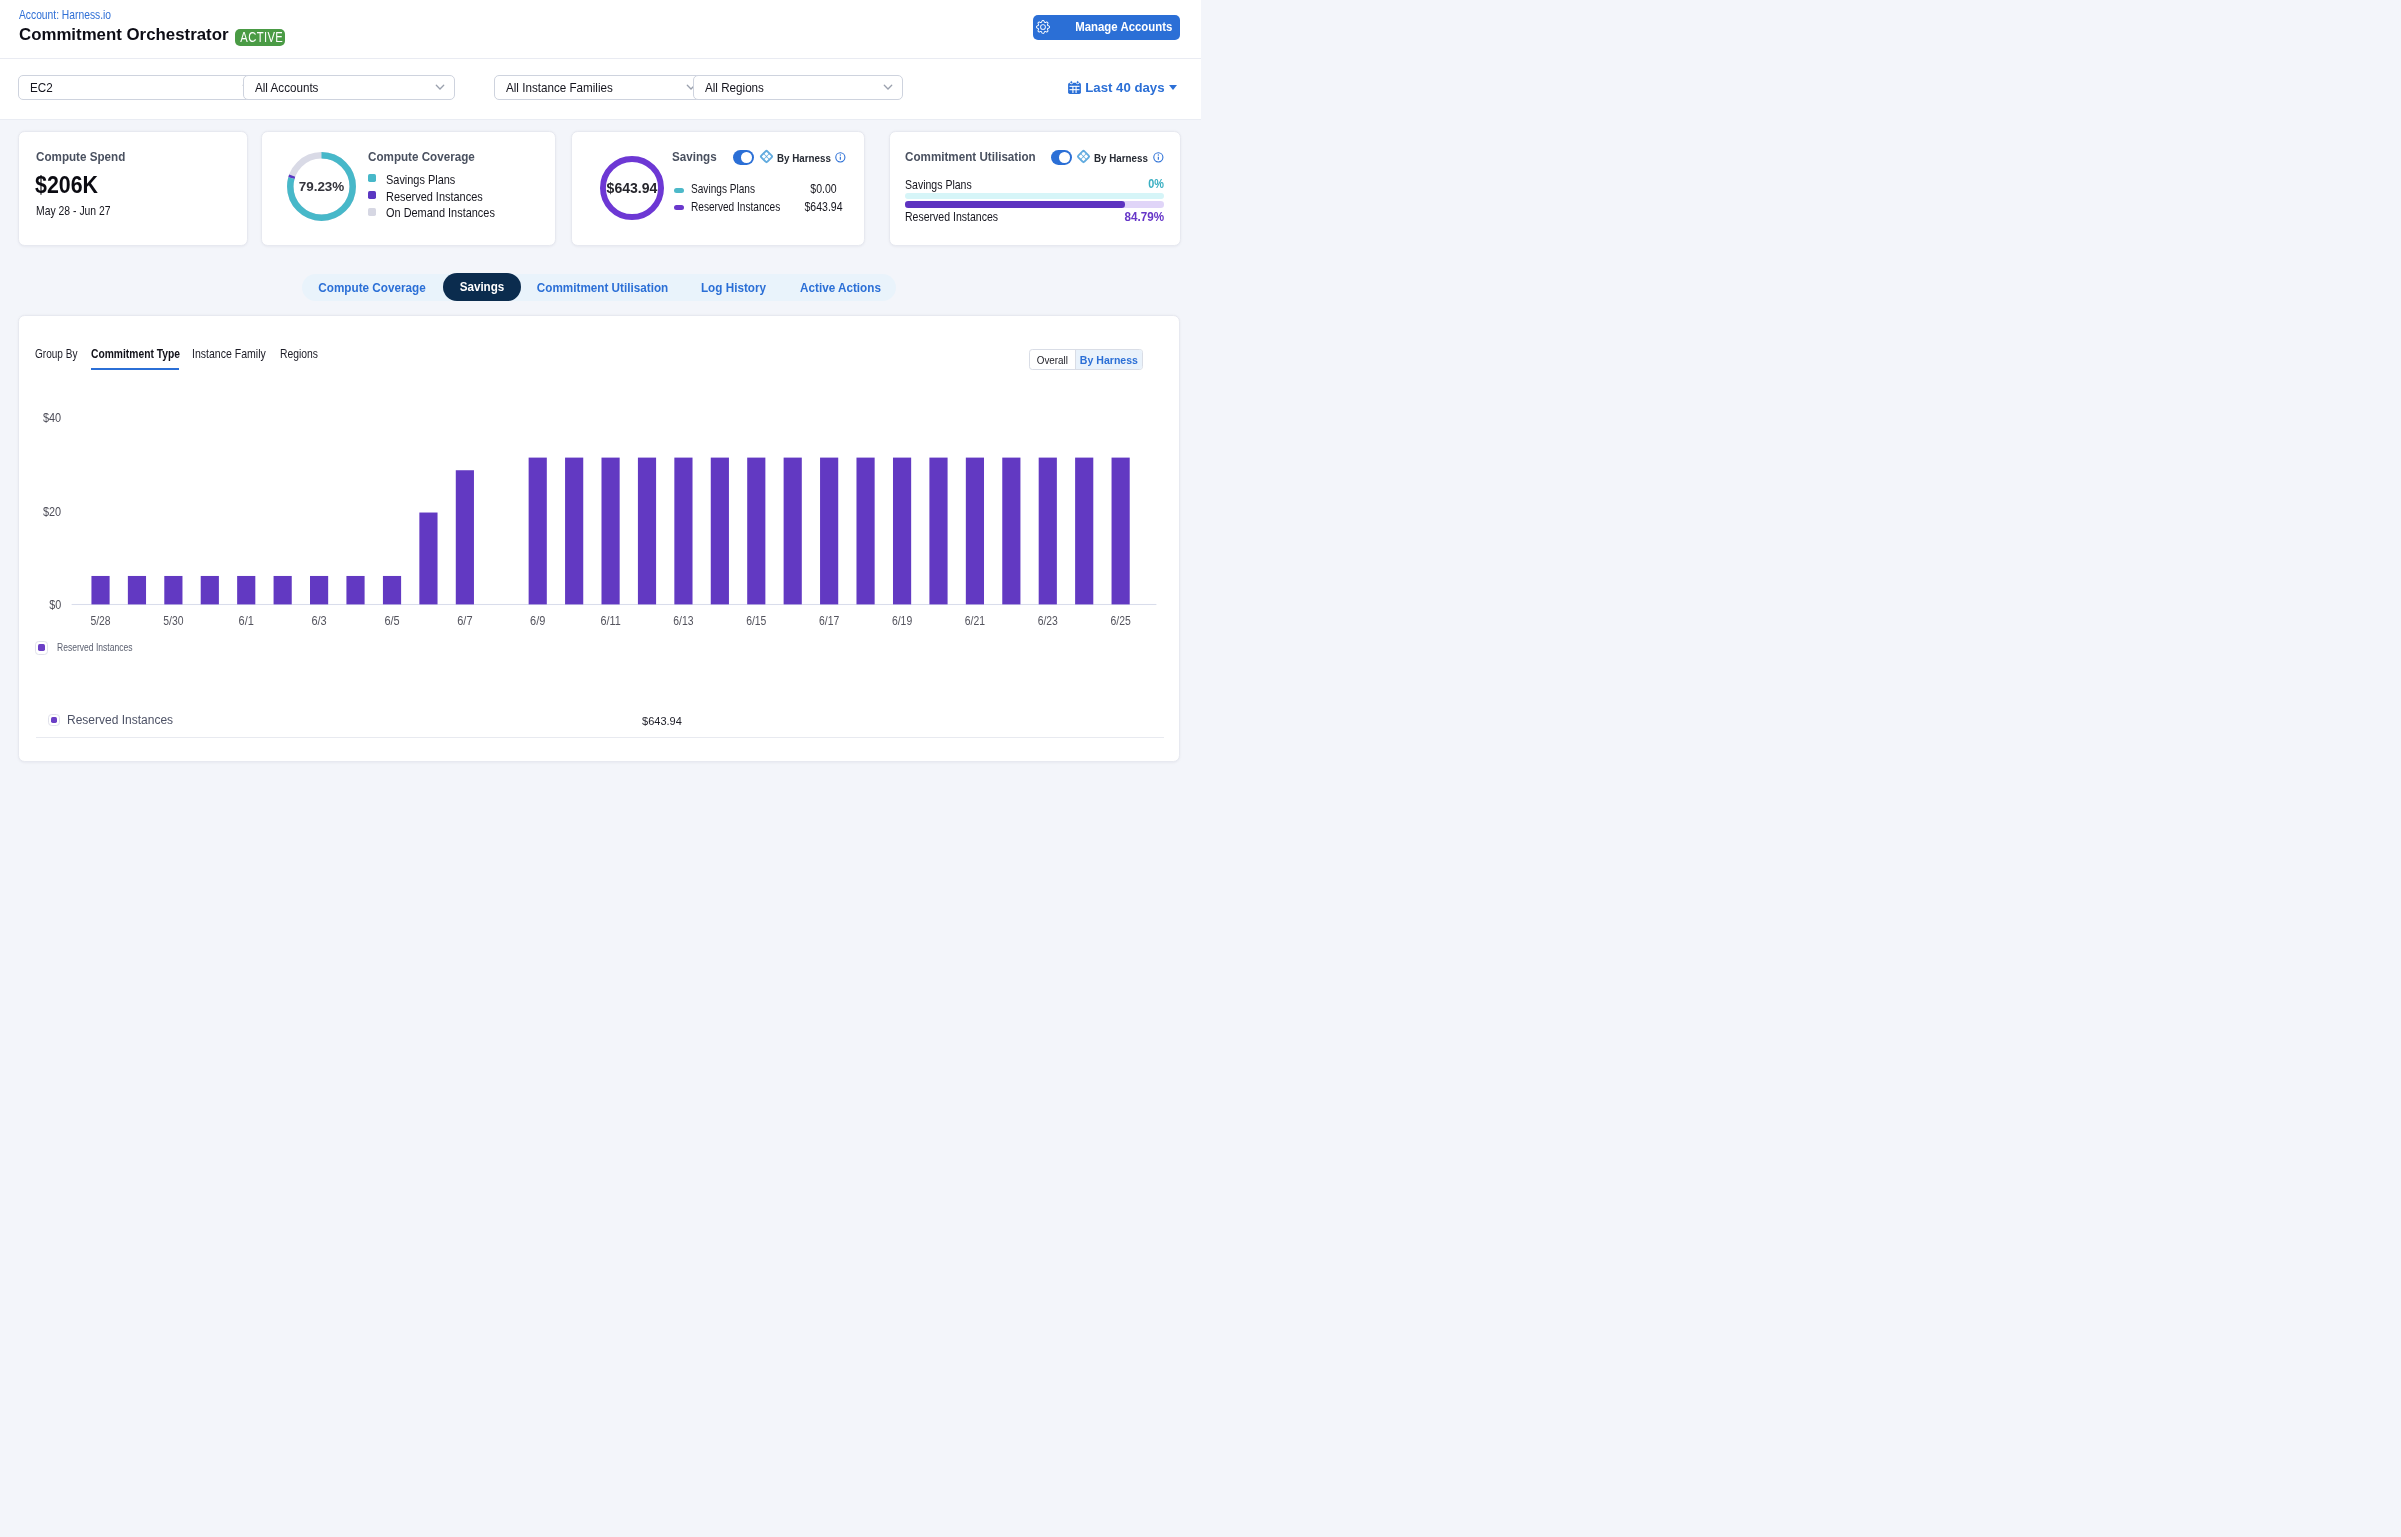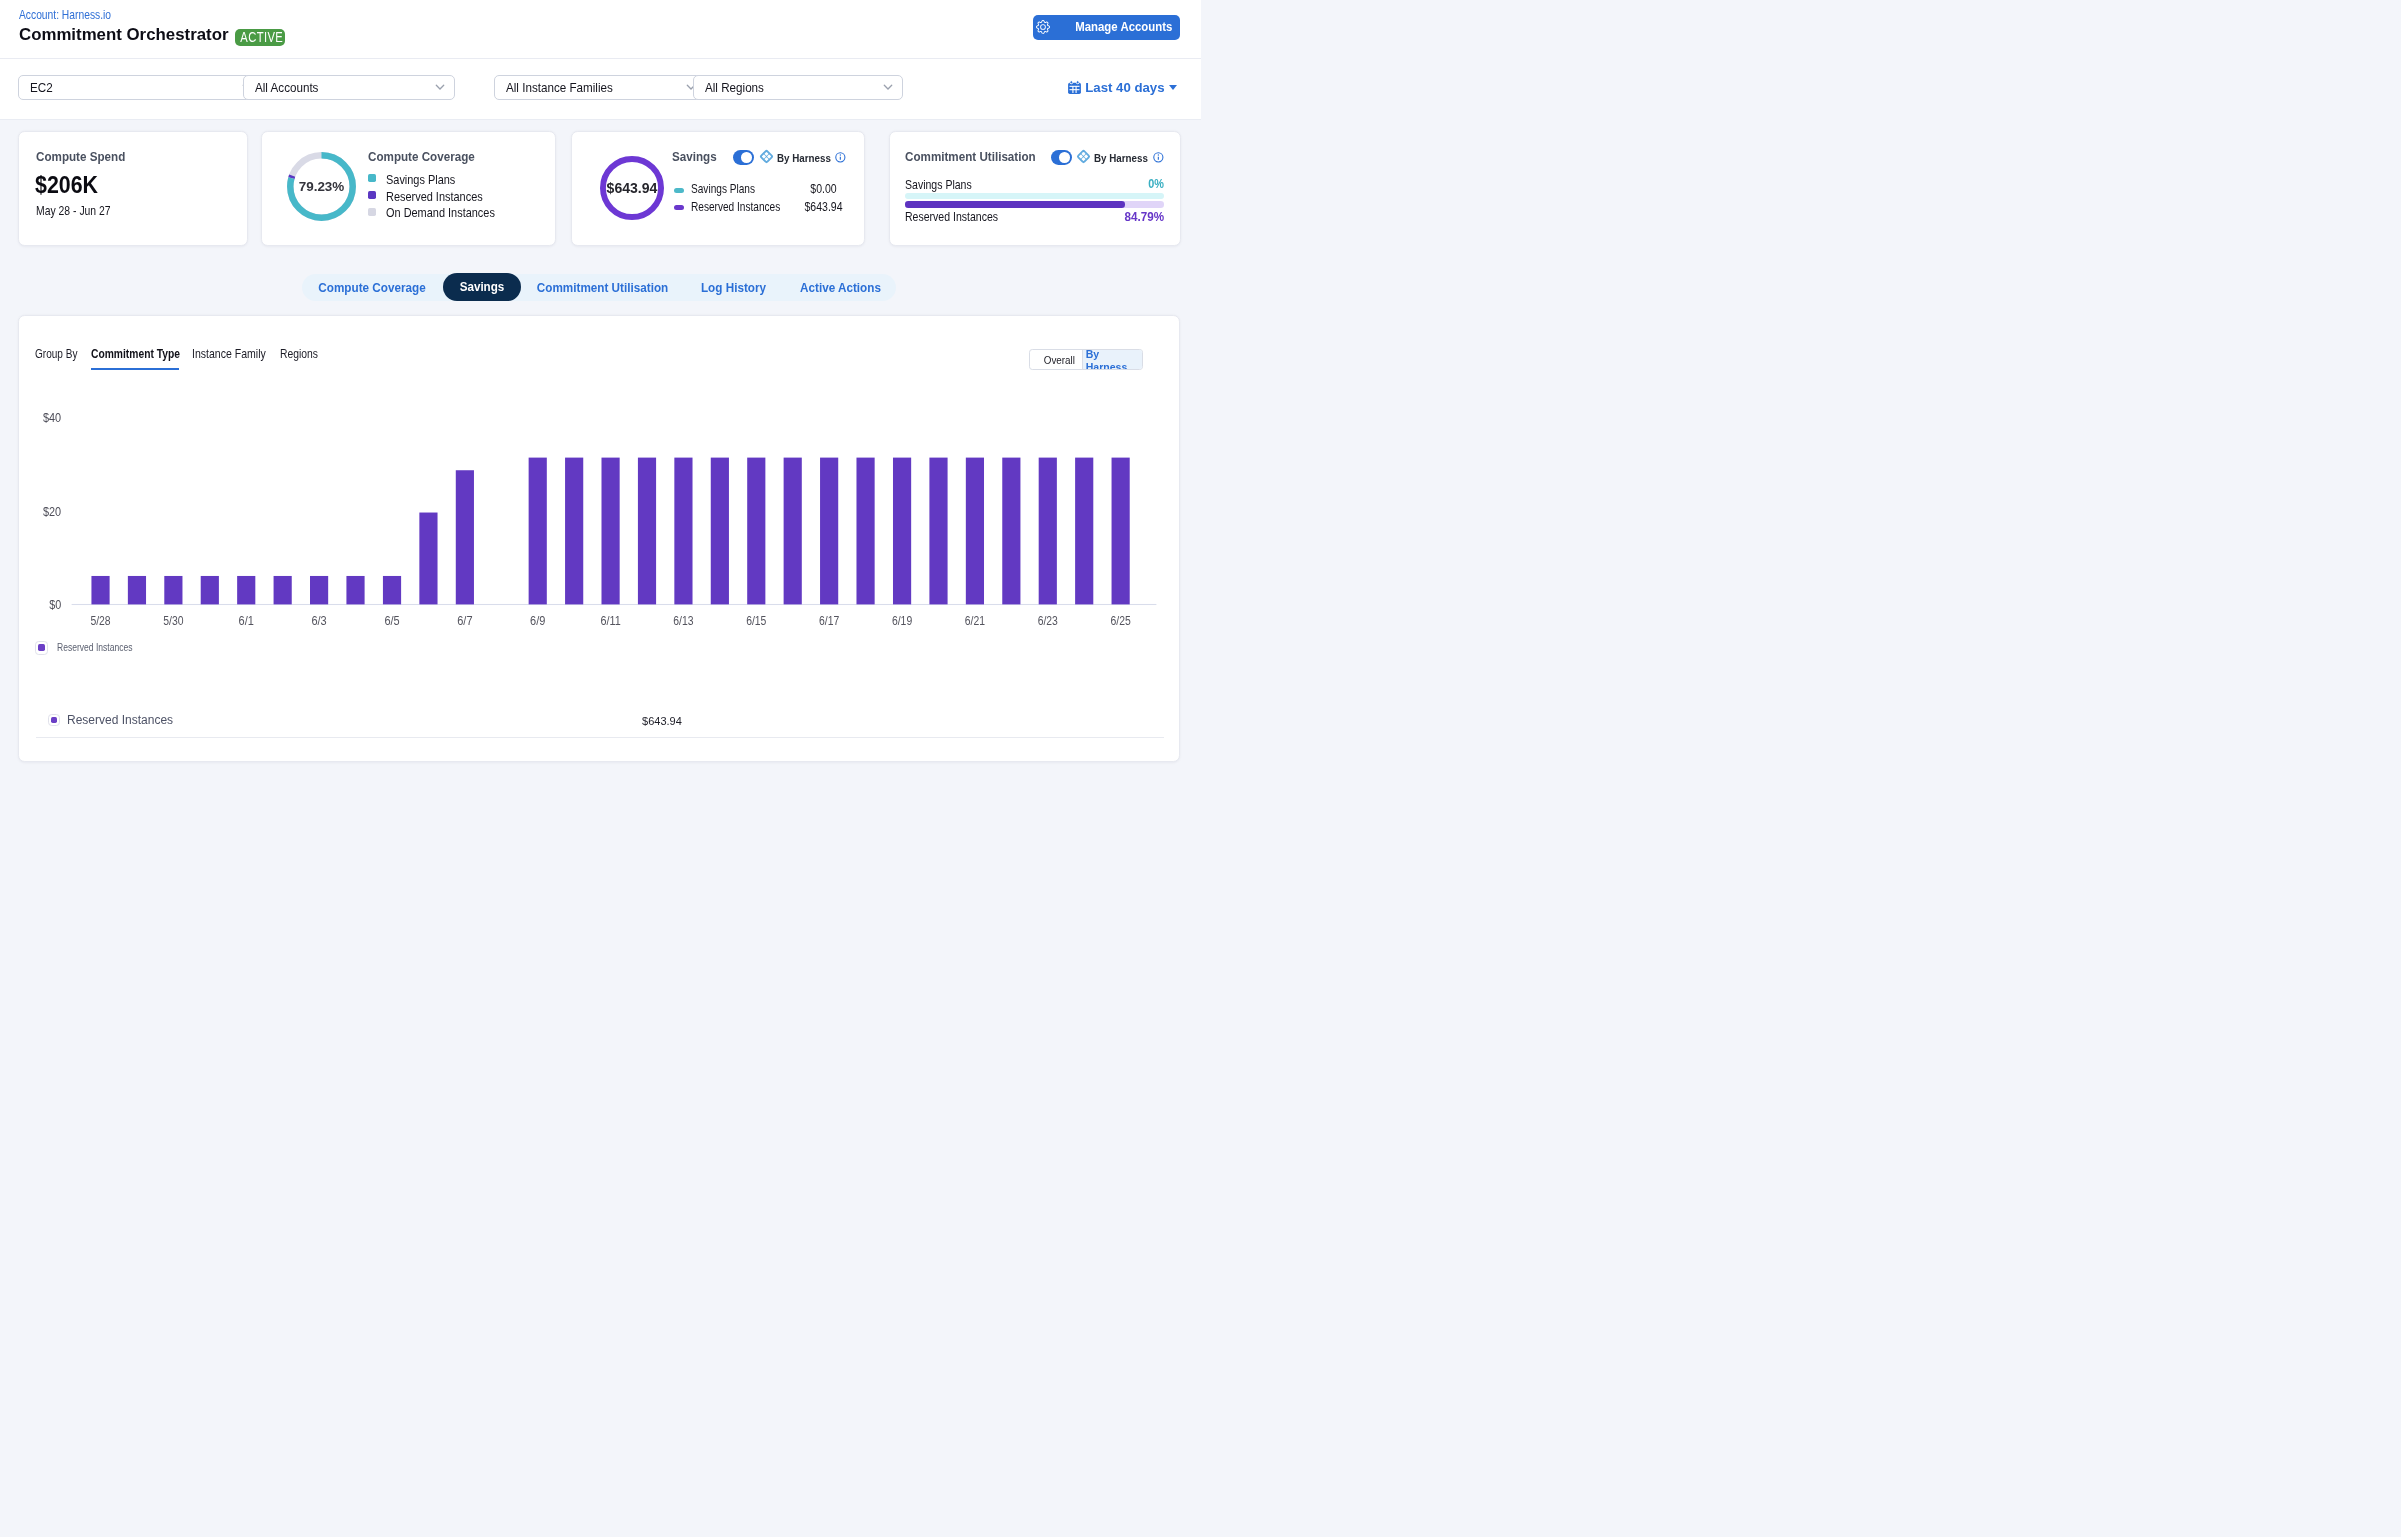--- a/index.html
+++ b/index.html
@@ -37,21 +37,21 @@
 #tabsel b { display:block; font-size:12.8px; color:#fff; text-align:center; line-height:28px; transform:scaleX(0.91); }
 
 
 #big { left:17.5px; top:315px; width:1162px; height:447px; background:#fff; border:0.8px solid #e7e9f0; border-radius:6.6px; box-shadow:0 0.8px 2.5px rgba(20,20,60,0.05); }
 
 
 .gtxt { font-size:12.4px; color:#1c1c26; transform-origin:left center; }
 #ctund { left:91px; top:368px; width:88px; height:2.1px; background:#2b6fd6; }
 
 
-#obtn { left:1029px; top:349px; width:114px; height:21px; border:0.8px solid #d9dde6; border-radius:3.3px; background:#fff; display:flex; overflow:hidden;padding-left:7px; }
+#obtn { left:1029px; top:349px; width:114px; height:21px; border:0.8px solid #d9dde6; border-radius:3.3px; background:#fff; display:flex; overflow:hidden; }
 #obtn .seg1 { width:46px; display:flex; align-items:center; justify-content:center; border-right:0.8px solid #d9dde6; }
 #obtn .seg1 b { font-size:11.6px; font-weight:normal; color:#22222a; transform:scaleX(0.85); }
 #obtn .seg2 { flex:1; display:flex; align-items:center; justify-content:center; background:#e9f2fb; }
 #obtn .seg2 b { font-size:11.6px; font-weight:bold; color:#2b6fd6; transform:scaleX(0.91); }
 
 
 .chk { position:absolute; background:#fff; border:0.8px solid #e0e1eb; border-radius:3.7px; }
 .chk i { position:absolute; left:2.1px; top:2.1px; right:2.1px; bottom:2.1px; background:#6b3fc6; border-radius:1.7px; }
 #thead { left:36px; top:673px; width:1128px; height:28px; background:#f6f7fa; border-bottom:0.8px solid #e8eaf0; box-shadow:0 1.2px 2.5px rgba(40,40,80,0.06); }
 #thead .h { position:absolute; top:0; line-height:28px; font-size:10.3px; font-weight:bold; color:#202029; transform-origin:left center; }

